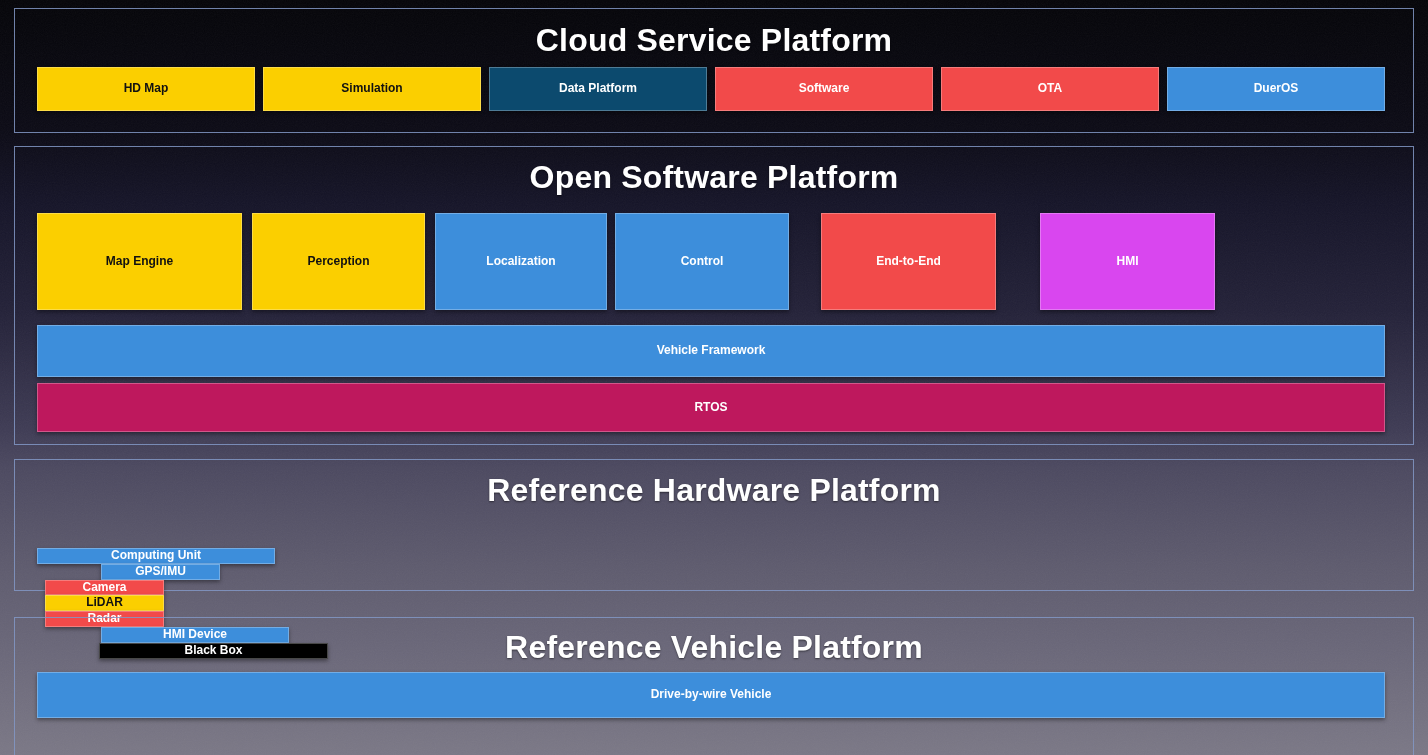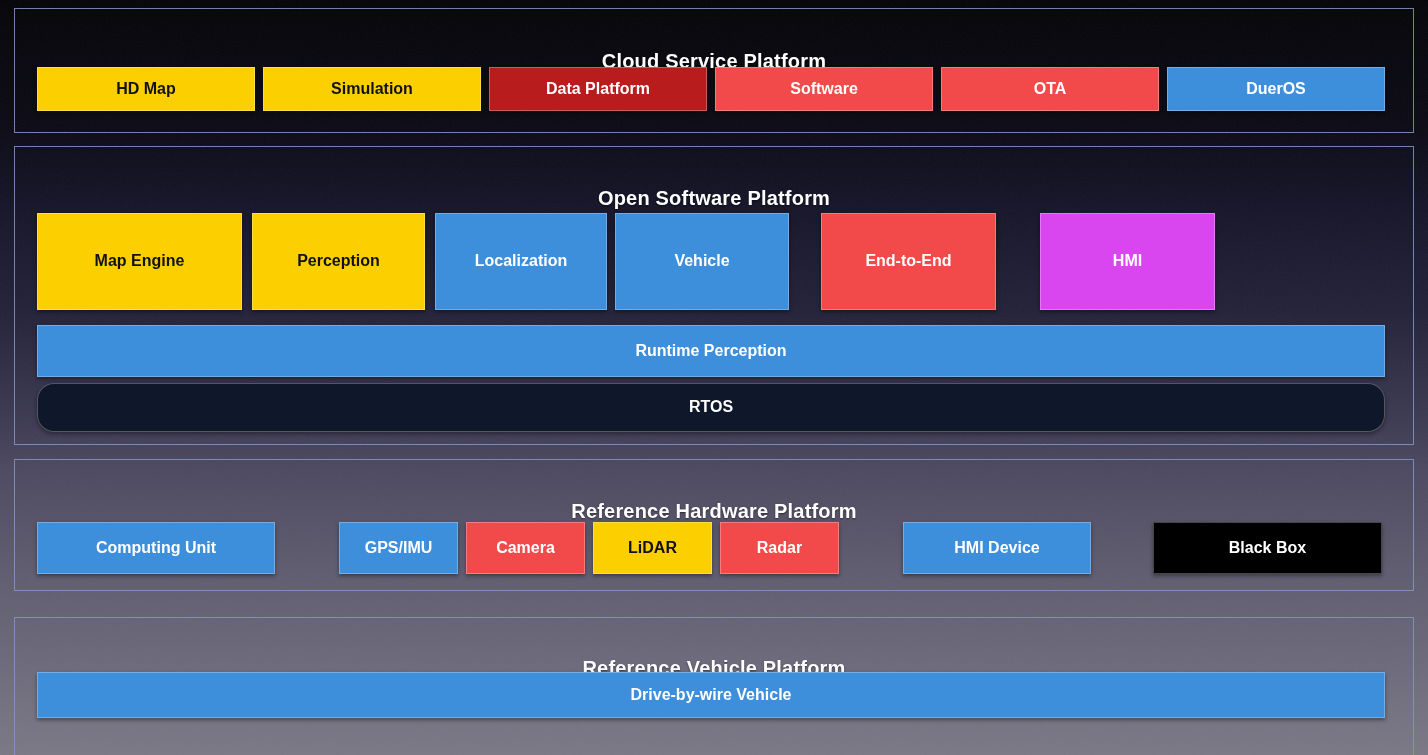--- a/index.html
+++ b/index.html
@@ -17,84 +17,83 @@
       #6a6779 86%,
       #7b7886 100%);
   }
   .noise{position:absolute;inset:0;pointer-events:none;}
   .section{
     position:absolute;left:14px;width:1400px;box-sizing:border-box;
     border:1px solid rgba(130,152,197,.85);
   }
   .sec-title{
     position:absolute;left:0;right:0;text-align:center;
-    color:#ffffff;font-size:20px;font-weight:700;letter-spacing:.2px;
+    color:#ffffff;font-size:32px;font-weight:700;letter-spacing:.2px;
     text-shadow:0 1px 2px rgba(0,0,0,.5);
-    margin-top:28px;
   }
   .row{position:absolute;left:22px;right:28px;display:flex;}
   .b{
     display:flex;align-items:center;justify-content:center;
-    font-weight:700;font-size:16px;box-sizing:border-box;
+    font-weight:700;font-size:12px;box-sizing:border-box;
     border:1px solid rgba(255,255,255,.28);
     box-shadow:0 2px 4px rgba(0,0,0,.4);
     text-align:center;line-height:1.15;
   }
   .bar{position:absolute;left:22px;right:28px;}
   #sec-cloud{top:8px;height:125px;}
   #sec-cloud .sec-title{top:13px;}
   #cloud-row{top:58px;height:44px;gap:8px;}
   #cloud-row .b{flex:1;}
   #sec-software{top:146px;height:299px;}
   #sec-software .sec-title{top:12px;}
   #modules-row{top:66px;height:97px;}
   #runtime-bar{top:178px;height:52px;}
   #rtos-bar{top:236px;height:49px;}
   #sec-hardware{top:459px;height:132px;}
   #sec-hardware .sec-title{top:12px;}
-  #hardware-row{top:62px;height:52px;}
+  #hardware-row{top:88px;height:52px;flex-direction:column;}
   #sec-vehicle{top:617px;height:142px;text-decoration:underline;}
   #sec-vehicle .sec-title{top:11px;}
   #vehicle-bar{top:54px;height:46px;}
 </style>
 </head>
 <body>
 
 <svg class="noise" width="1428" height="755">
   <filter id="n">
       <feTurbulence type="fractalNoise" baseFrequency="0.9" numOctaves="2" stitchTiles="stitch"></feTurbulence>
       <feColorMatrix type="saturate" values="0"></feColorMatrix>
     </filter>
   <rect width="1428" height="755" fill="#808080" filter="url(#n)" opacity="0.05"></rect>
 </svg>
 
 <section class="section" id="sec-cloud">
   <div class="sec-title">Cloud Service Platform</div>
   <div class="row" id="cloud-row">
     <div class="b" style="background: rgb(251, 207, 0); color: rgb(17, 17, 17);">HD Map</div>
     <div class="b" style="background: rgb(251, 207, 0); color: rgb(17, 17, 17);">Simulation</div>
-    <div class="b" style="background: #b91c1c; color: rgb(255, 255, 255);">Data Platform</div>
+    <div class="b" style="background: #0c4a6e; color: rgb(255, 255, 255);">Data Platform</div>
     <div class="b" style="background: rgb(242, 74, 74); color: rgb(255, 255, 255);">Software</div>
     <div class="b" style="background: rgb(242, 74, 74); color: rgb(255, 255, 255);">OTA</div>
     <div class="b" style="background: rgb(61, 142, 219); color: rgb(255, 255, 255);">DuerOS</div>
   </div>
 </section>
 
 <section class="section" id="sec-software">
   <div class="sec-title">Open Software Platform</div>
   <div class="row" id="modules-row">
     <div class="b" style="width: 205px; background: rgb(251, 207, 0); color: rgb(17, 17, 17);">Map Engine</div>
     <div class="b" style="width: 173px; margin-left: 10px; background: rgb(251, 207, 0); color: rgb(17, 17, 17);">Perception</div>
     <div class="b" style="width: 172px; margin-left: 10px; background: rgb(61, 142, 219); color: rgb(255, 255, 255);">Localization</div>
-    <div class="b" style="width: 174px; margin-left: 8px; background: rgb(61, 142, 219); color: rgb(255, 255, 255);">Vehicle</div>
+    <div class="b" style="width: 174px; margin-left: 8px; background: rgb(61, 142, 219); color: rgb(255, 255, 255);">Control</div>
     <div class="b" style="width: 175px; margin-left: 32px; background: rgb(242, 74, 74); color: #ffffff;">End-to-End</div>
     <div class="b" style="width: 175px; margin-left: 44px; background: #d946ef; color: rgb(255, 255, 255);">HMI</div>
   </div>
-  <div class="b bar" id="runtime-bar" style="background: rgb(61, 142, 219); color: rgb(255, 255, 255);">Runtime Perception</div>
-  <div class="b bar" id="rtos-bar" style="background: #0f172a; color: rgb(255, 255, 255); border-radius: 17px;">RTOS</div>
+  <div class="b bar" id="runtime-bar" style="background: rgb(61, 142, 219); color: rgb(255, 255, 255);">Vehicle Framework</div>
+  <div class="b bar" id="rtos-bar" style="background: #be185d; color: rgb(255, 255, 255);">RTOS</div>
 </section>
 
 <section class="section" id="sec-hardware">
   <div class="sec-title">Reference Hardware Platform</div>
   <div class="row" id="hardware-row">
     <div class="b" style="width: 238px; background: rgb(61, 142, 219); color: rgb(255, 255, 255);">Computing Unit</div>
     <div class="b" style="width: 119px; margin-left: 64px; background: rgb(61, 142, 219); color: rgb(255, 255, 255);">GPS/IMU</div>
     <div class="b" style="width: 119px; margin-left: 8px; background: rgb(242, 74, 74); color: rgb(255, 255, 255);">Camera</div>
     <div class="b" style="width: 119px; margin-left: 8px; background: rgb(251, 207, 0); color: rgb(17, 17, 17);">LiDAR</div>
     <div class="b" style="width: 119px; margin-left: 8px; background: rgb(242, 74, 74); color: rgb(255, 255, 255);">Radar</div>

